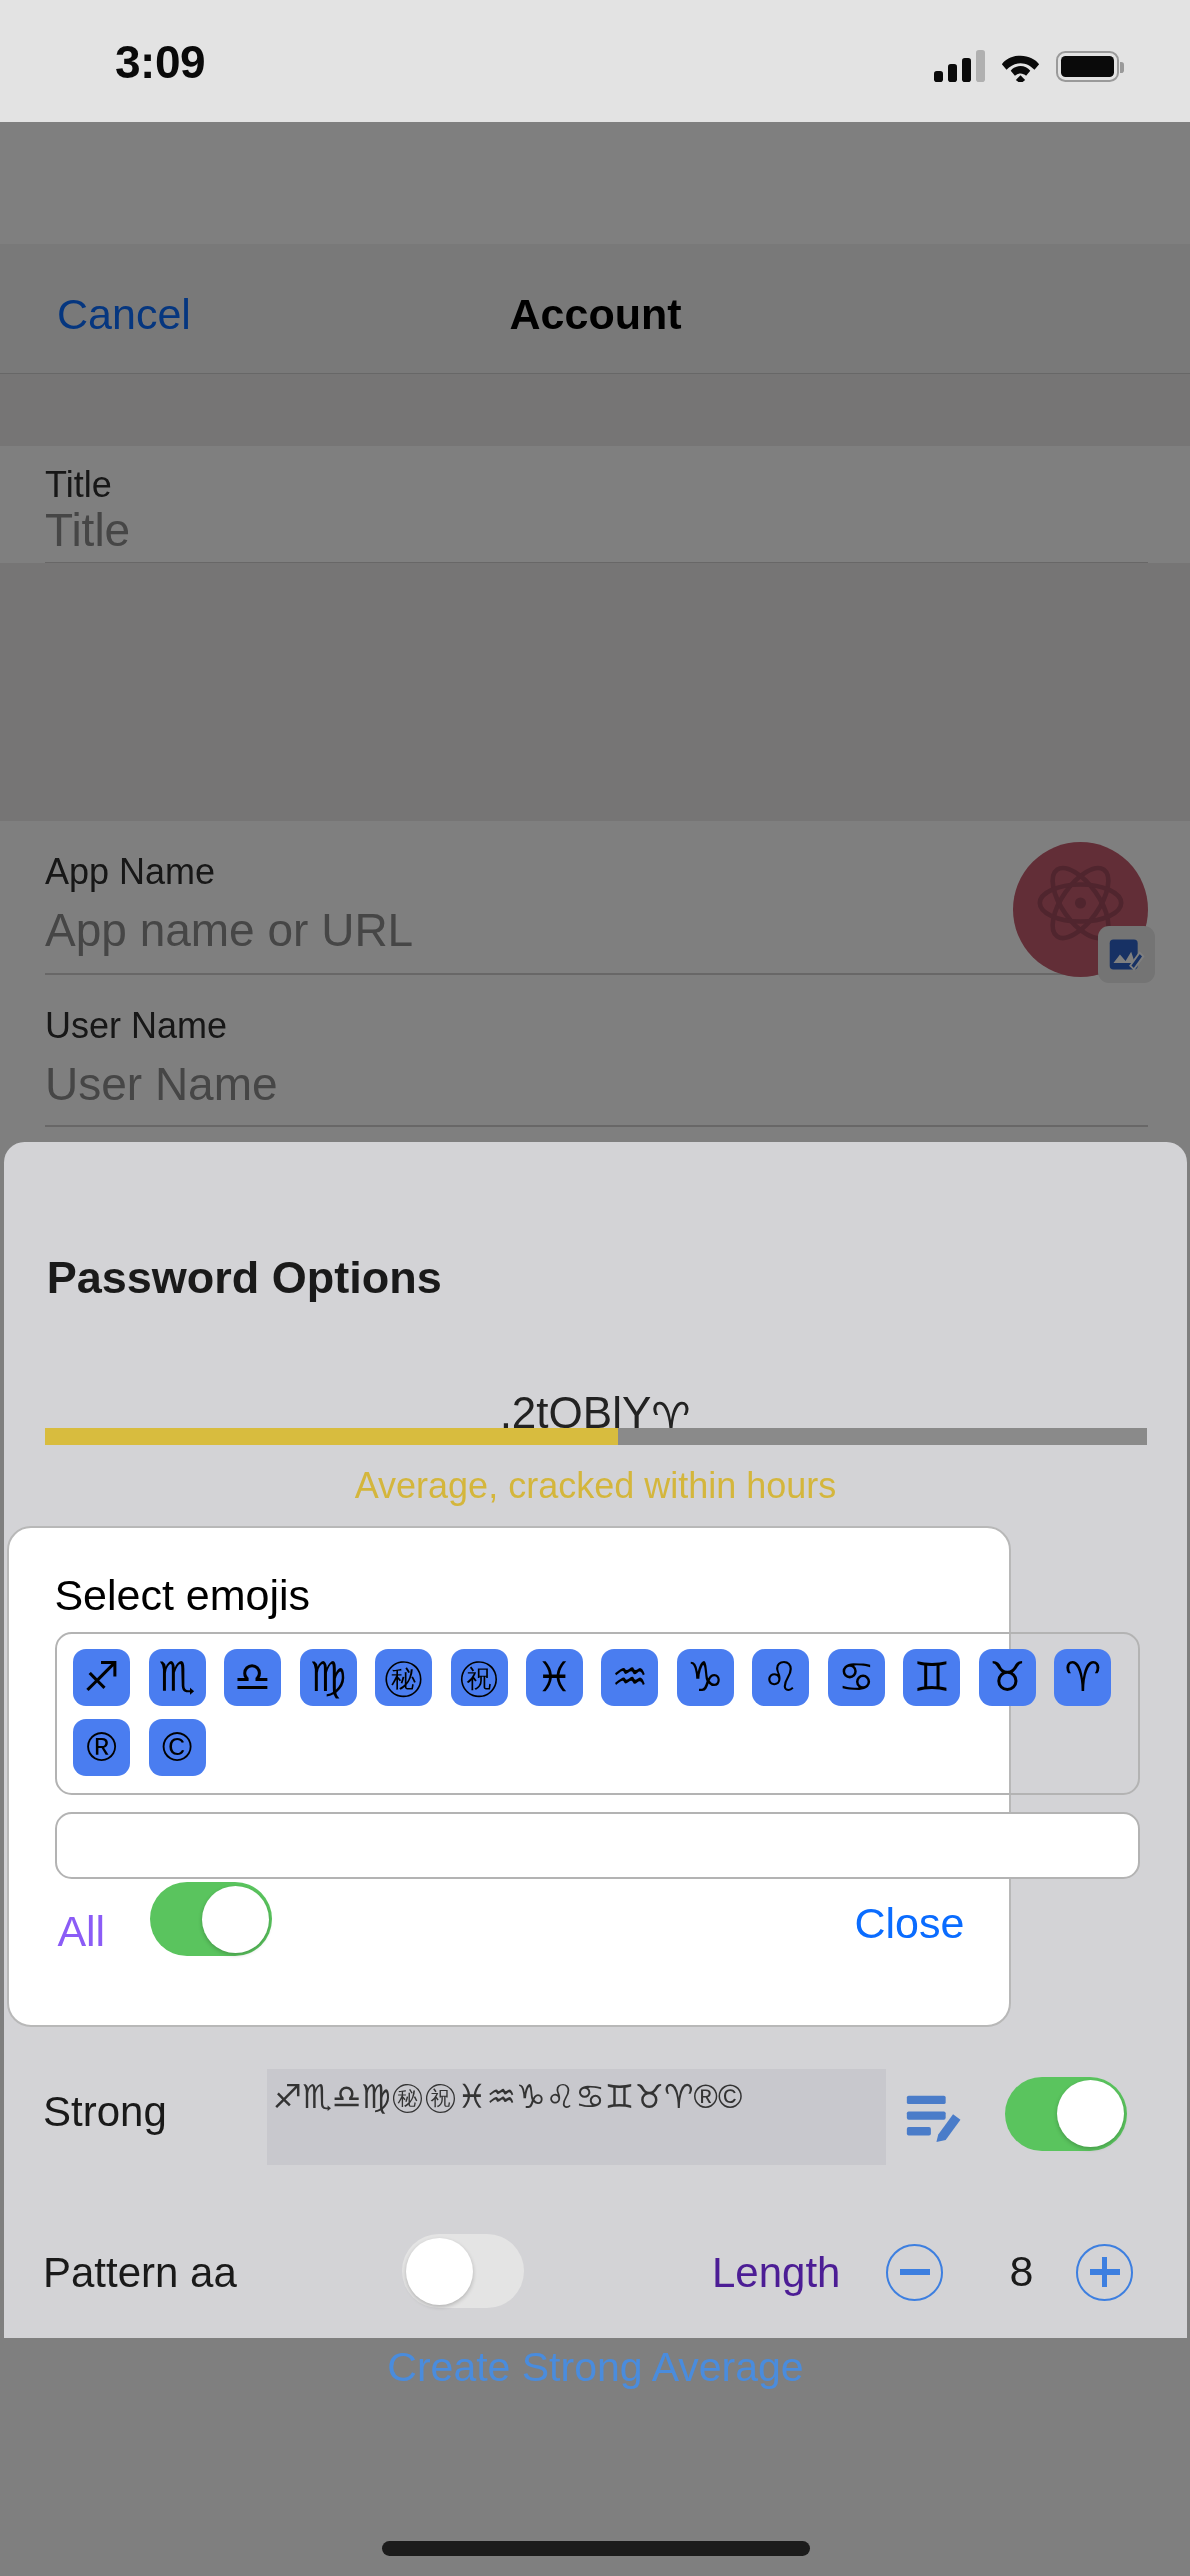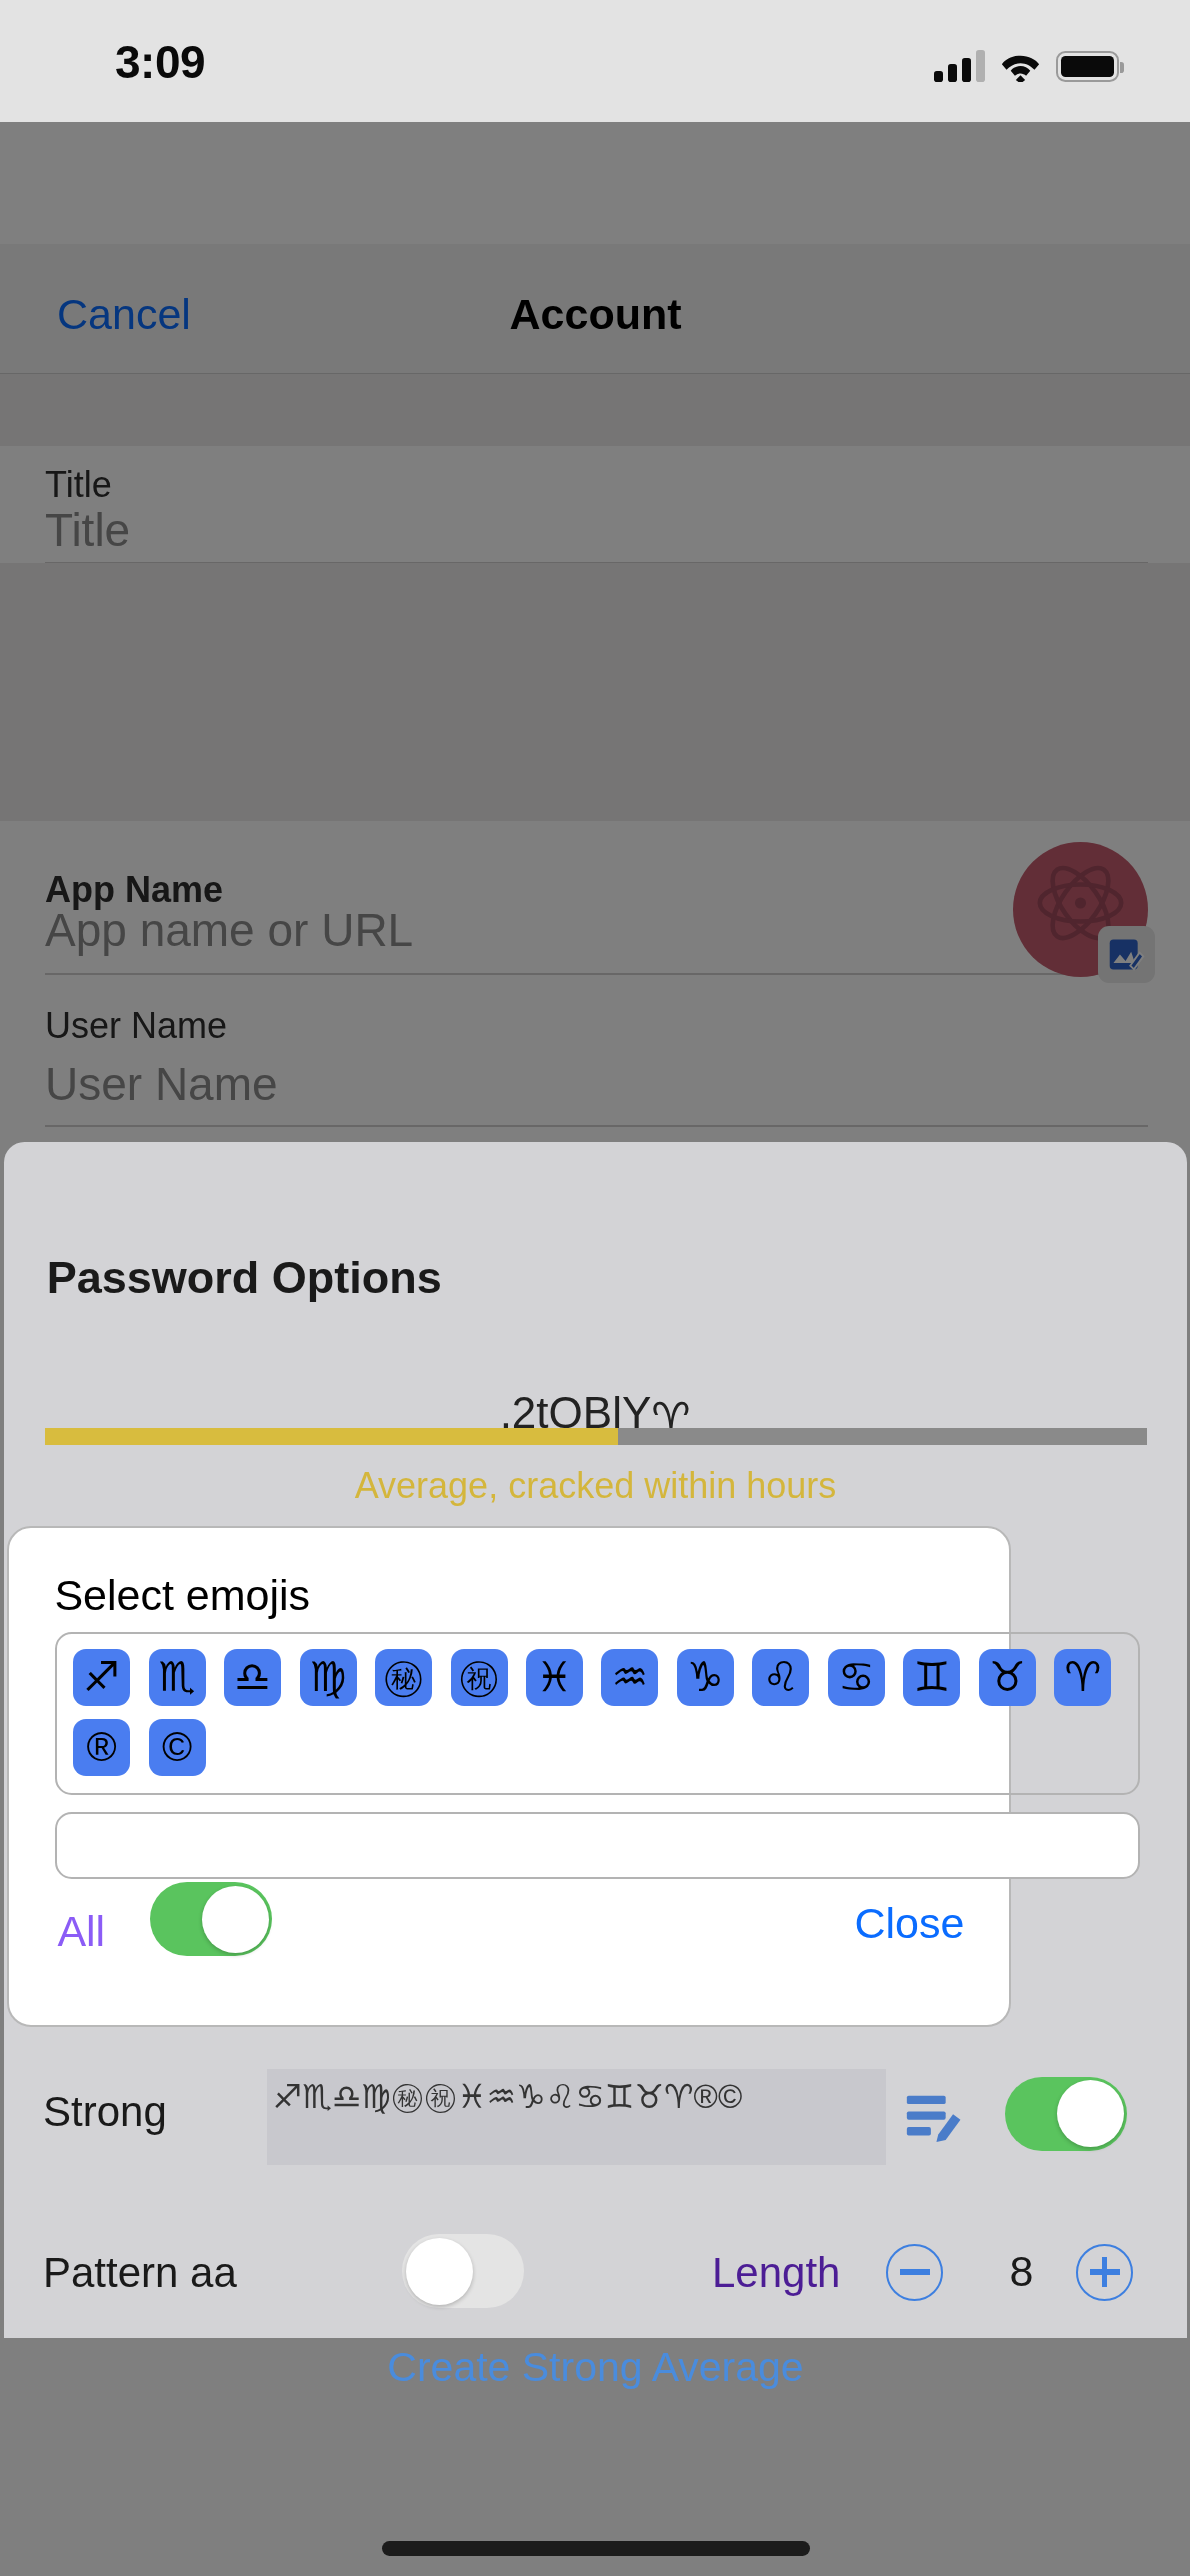--- a/index.html
+++ b/index.html
@@ -359,21 +359,21 @@
 
     <div class="field-row" style="top:325px; height:115px;">
       <div class="field-label" style="top:16.7px;">Title</div>
       <div class="field-placeholder" style="top:56px;">Title</div>
     </div>
     <div class="hairline" style="top:440px;"></div>
 
     <div class="group-gap" style="top:441px; height:258px;"></div>
 
     <div class="field-row" style="top:699px; height:139px;">
-      <div class="field-label" style="top:48px;font-weight:bold;">App Name</div>
+      <div class="field-label" style="top:30px;">App Name</div>
       <div class="field-placeholder" style="top:82px;">App name or URL</div>
     </div>
     <div class="hairline" style="top:851px;"></div>
 
     <div class="field-row" style="top:853px; height:139px;">
       <div class="field-label" style="top:30px;">User Name</div>
       <div class="field-placeholder" style="top:82px;">User Name</div>
     </div>
     <div class="hairline" style="top:1003px;"></div>
 

